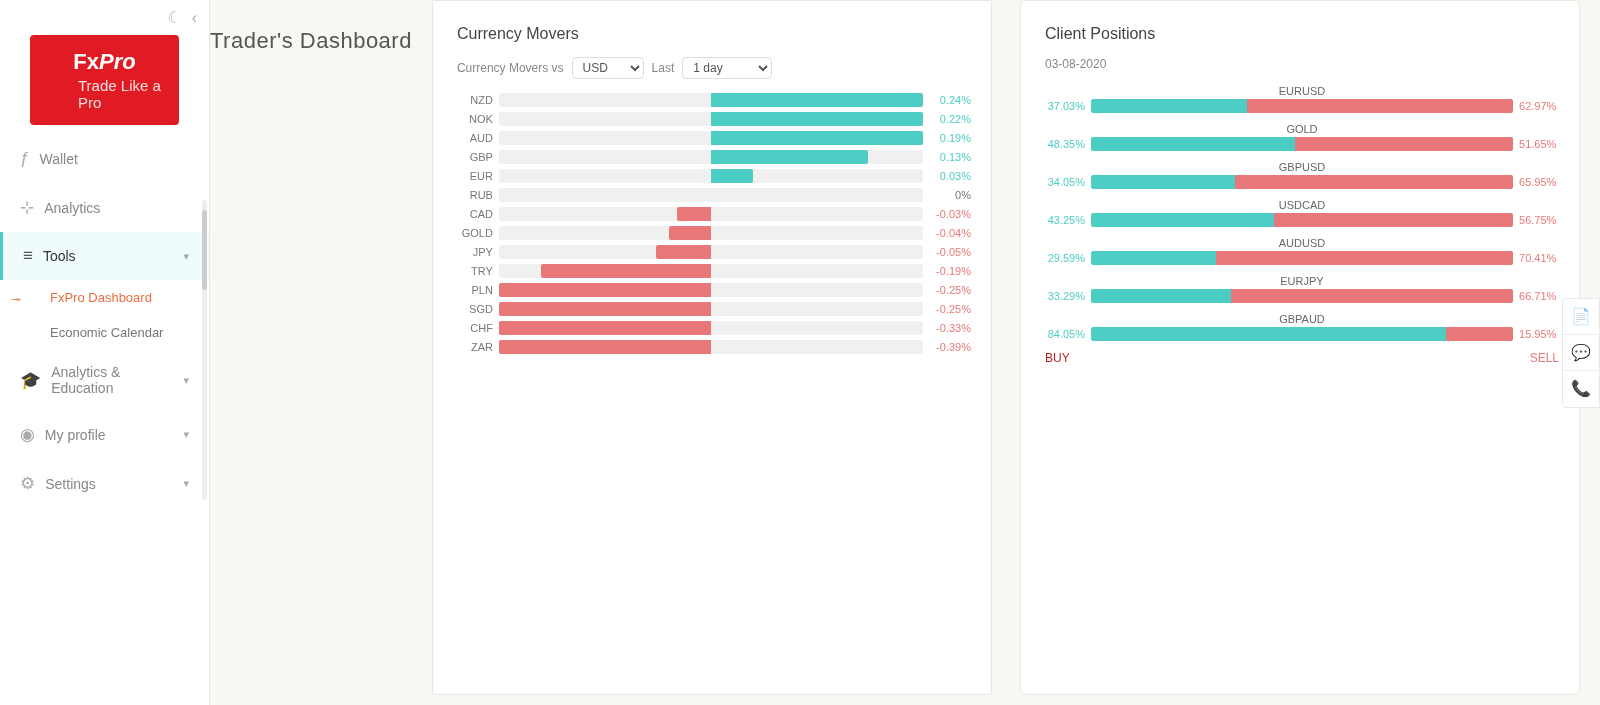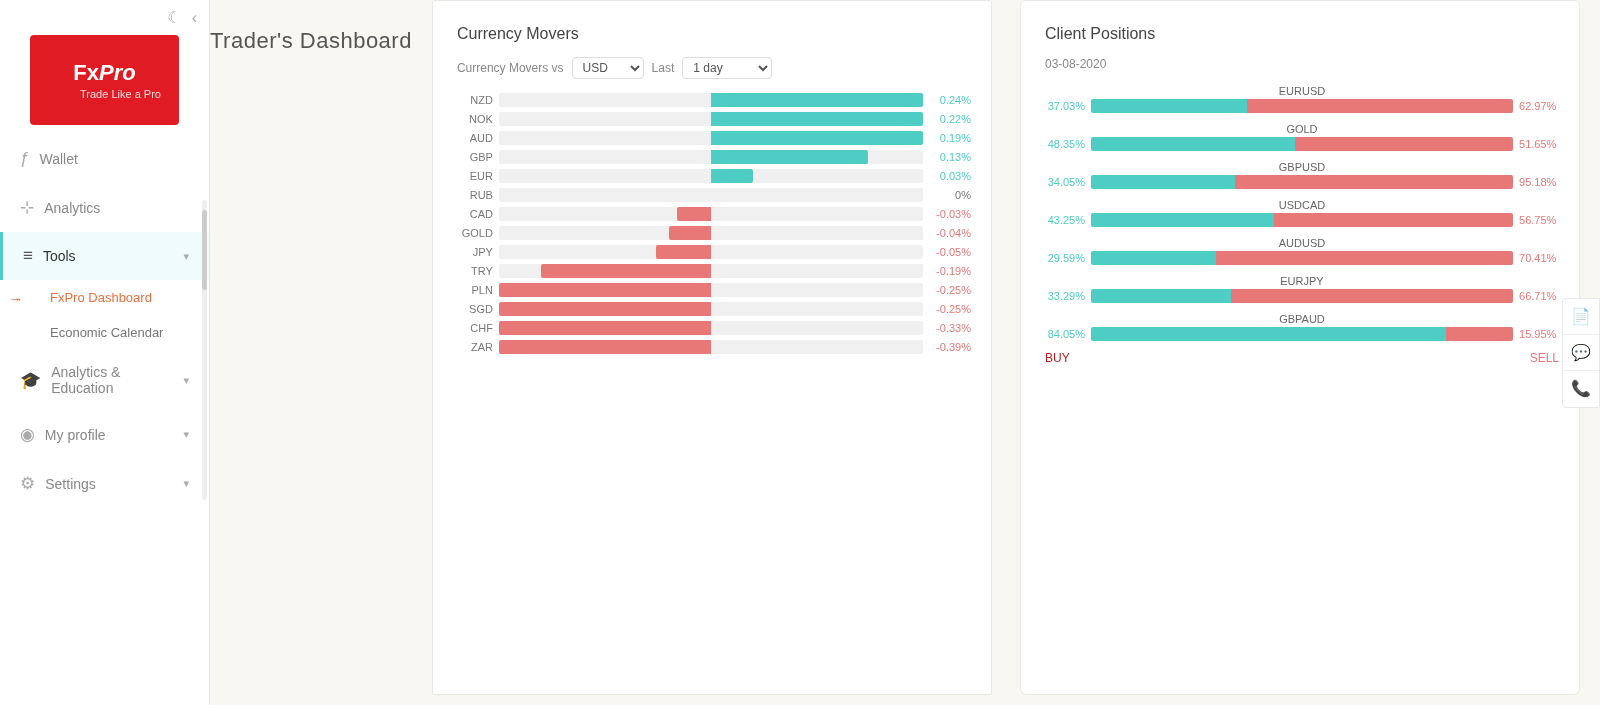--- a/index.html
+++ b/index.html
@@ -41,21 +41,21 @@
     }
     .logo-title {
       color: #fff;
       font-size: 22px;
       font-weight: bold;
       letter-spacing: 0;
     }
     .logo-title span { color: #fff; }
     .logo-subtitle {
       color: rgba(255,255,255,0.85);
-      font-size: 11px;
+      font-size: 15px;
       margin-top: 2px;
       margin-left: 32px;
     }
     .sidebar-nav {
       flex: 1;
       overflow-y: auto;
       padding-top: 10px;
     }
     .nav-item {
       display: flex;
@@ -515,21 +515,21 @@
             </div>
           </div>
           <div class="cp-row">
             <div class="cp-symbol">GBPUSD</div>
             <div class="cp-bar-row">
               <span class="cp-left-val">34.05%</span>
               <div class="cp-bar-container">
                 <div class="cp-buy-bar" style="width: 34.05%;"></div>
                 <div class="cp-sell-bar" style="width: 65.95%;"></div>
               </div>
-              <span class="cp-right-val">95.18%</span>
+              <span class="cp-right-val">65.95%</span>
             </div>
           </div>
           <div class="cp-row">
             <div class="cp-symbol">USDCAD</div>
             <div class="cp-bar-row">
               <span class="cp-left-val">43.25%</span>
               <div class="cp-bar-container">
                 <div class="cp-buy-bar" style="width: 43.25%;"></div>
                 <div class="cp-sell-bar" style="width: 56.75%;"></div>
               </div>

